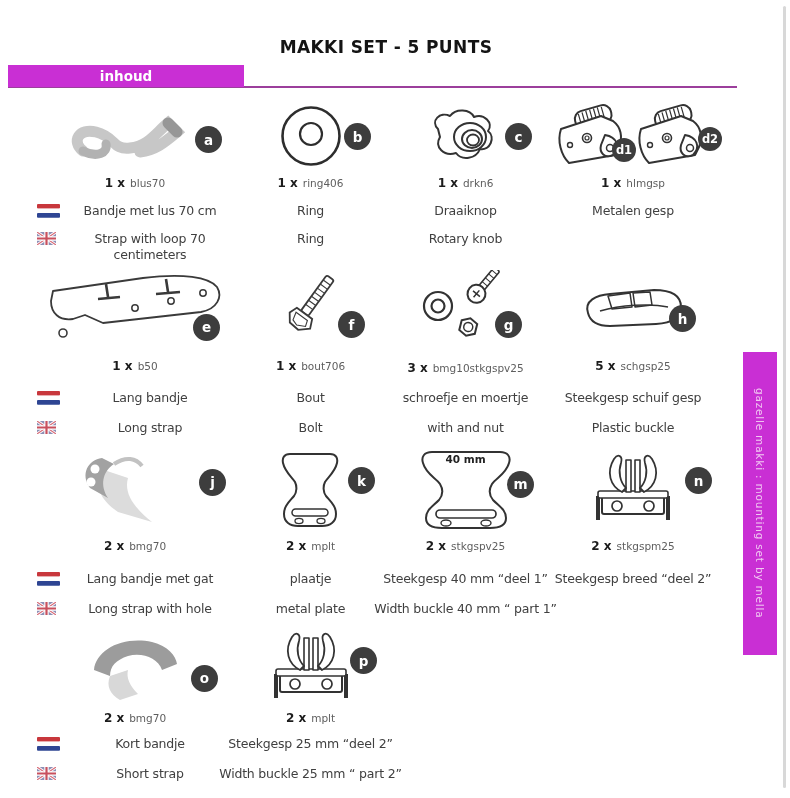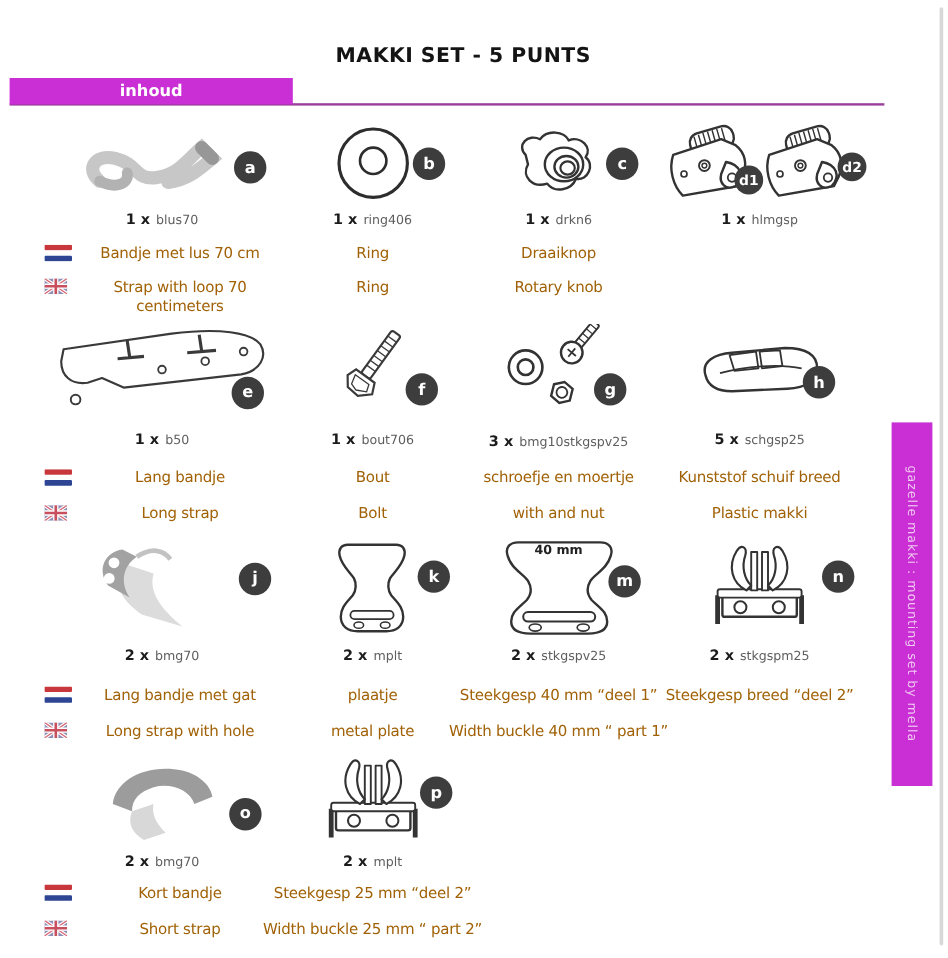--- a/index.html
+++ b/index.html
@@ -20,21 +20,21 @@
   .img-area.dual{gap:4px;}
   .icon-wrap{display:inline-flex;}
   .icon-label{position:absolute;top:7px;left:50%;transform:translateX(-50%);
         font-weight:bold;font-size:10.5px;color:#222;}
   .badge{position:absolute;width:27px;height:27px;border-radius:50%;background:var(--badge);
         color:#fff;font-weight:bold;font-size:13.5px;display:flex;align-items:center;justify-content:center;}
   .badge-sm{width:24px;height:24px;font-size:11.5px;}
   .line{position:absolute;left:0;right:0;display:flex;align-items:baseline;justify-content:center;}
   .label-line .qty{font-weight:bold;font-size:12px;color:#1c1c1c;}
   .label-line .code{font-size:10.5px;color:#5e5e5e;margin-left:5px;}
-  .desc-line{font-size:12.5px;letter-spacing:-.2px;color:#a16207;white-space:nowrap;}
+  .desc-line{font-size:12.5px;letter-spacing:-.2px;color:#404040;white-space:nowrap;}
   .desc-line.with-flag{padding-left:30px;white-space:normal;}
   .desc-line.with-flag .desc-text{display:inline-block;max-width:186px;text-align:center;line-height:1.3;}
   .with-flag .flag{position:absolute;left:7px;top:1px;}
 </style>
 </head>
 <body>
 
 <div class="page">
   <div class="title">MAKKI SET  - 5 PUNTS</div>
   <div class="tab-rule"></div>
@@ -152,20 +152,23 @@
               </g>
             </svg>
           </span>
           <div class="badge badge-sm" style="left: 64px; top: 42px;">d1</div>
           <div class="badge badge-sm" style="right: -4px; top: 31px;">d2</div>
         </div>
         <div class="line label-line" style="top: 80px;">
           <span class="qty">1 x</span>
           <span class="code">hlmgsp</span>
         </div>
+        <div class="line desc-line" style="top: 107px;">
+          <span class="desc-text">Metalen gesp</span>
+        </div>
       </div>
       <div class="cell" style="left: 30px; top: 264px; width: 210px;">
         <div class="img-area" style="height: 86px;">
           <span class="icon-wrap">
             <svg width="185" height="72" viewBox="0 0 185 72">
               <g stroke="#3a3a3a" fill="#fff" stroke-linejoin="round">
                 <path d="M8 30 L10 20 L100 7 C 140 2 166 6 174 16 C 180 26 174 38 158 41 L 60 52 L 42 44 L 30 48 C 16 50 8 42 8 30 Z" stroke-width="1.8"></path>
                 <path d="M63 13 L65 26 M55 28 L77 26 M123 8 L125 21 M113 23 L137 21" fill="none" stroke-width="2.6"></path>
                 <circle cx="160" cy="22" r="3.2" stroke-width="1.5"></circle>
                 <circle cx="128" cy="30" r="3.2" stroke-width="1.5"></circle>
@@ -268,24 +271,24 @@
               </g>
             </svg>
           </span>
           <div class="badge" style="right: 22px; top: 48%;">h</div>
         </div>
         <div class="line label-line" style="top: 95px;">
           <span class="qty">5 x</span>
           <span class="code">schgsp25</span>
         </div>
         <div class="line desc-line" style="top: 126px;">
-          <span class="desc-text">Kunststof schuif breed</span>
+          <span class="desc-text">Steekgesp schuif gesp</span>
         </div>
         <div class="line desc-line" style="top: 156px;">
-          <span class="desc-text">Plastic makki</span>
+          <span class="desc-text">Plastic buckle</span>
         </div>
       </div>
       <div class="cell" style="left: 30px; top: 446px; width: 210px;">
         <div class="img-area" style="height: 88px;">
           <span class="icon-wrap">
             <svg width="122" height="72" viewBox="0 0 122 72">
               <path d="M30 16 C 20 30 24 44 44 58 L 78 68 C 58 52 50 38 54 24 Z" fill="#dcdcdc"></path>
               <path d="M28 4 C 14 6 6 20 16 34 L 34 44 C 26 32 28 18 40 10 Z" fill="#a2a2a2"></path>
               <circle cx="21" cy="15" r="4.5" fill="#fff"></circle>
               <circle cx="17" cy="28" r="4.5" fill="#fff"></circle>

